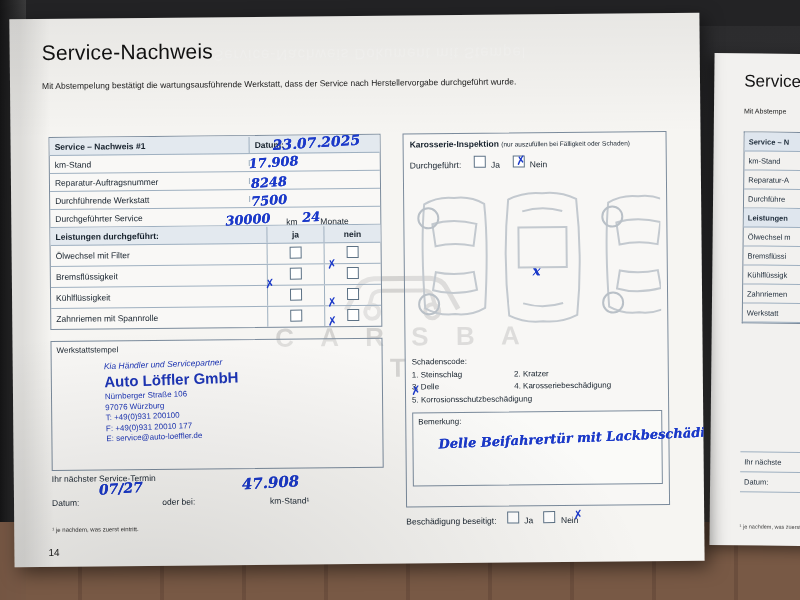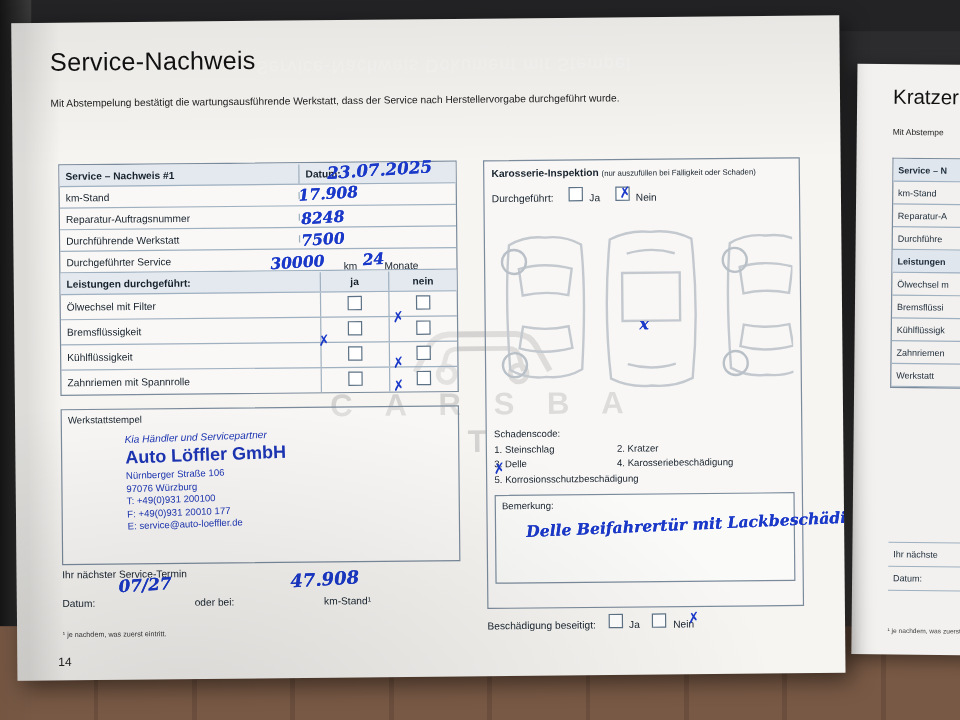--- a/index.html
+++ b/index.html
@@ -172,21 +172,21 @@
 </head>
 <body>
 
 <div class="photo-bg"></div>
 <div class="dark-band-top"></div>
 <div class="left-edge"></div>
 <div class="floor-tile"></div>
 <div class="orange-strip"></div>
 
 <div class="page-right">
-  <div class="r-title">Kratzer</div>
+  <div class="r-title">Service</div>
   <div class="r-sub">Mit Abstempe</div>
   <div class="r-tbl">
     <div class="hdr">Service – N</div>
     <div>km-Stand</div>
     <div>Reparatur-A</div>
     <div>Durchführe</div>
     <div class="hdr">Leistungen</div>
     <div>Ölwechsel m</div>
     <div>Bremsflüssi</div>
     <div>Kühlflüssigk</div>

